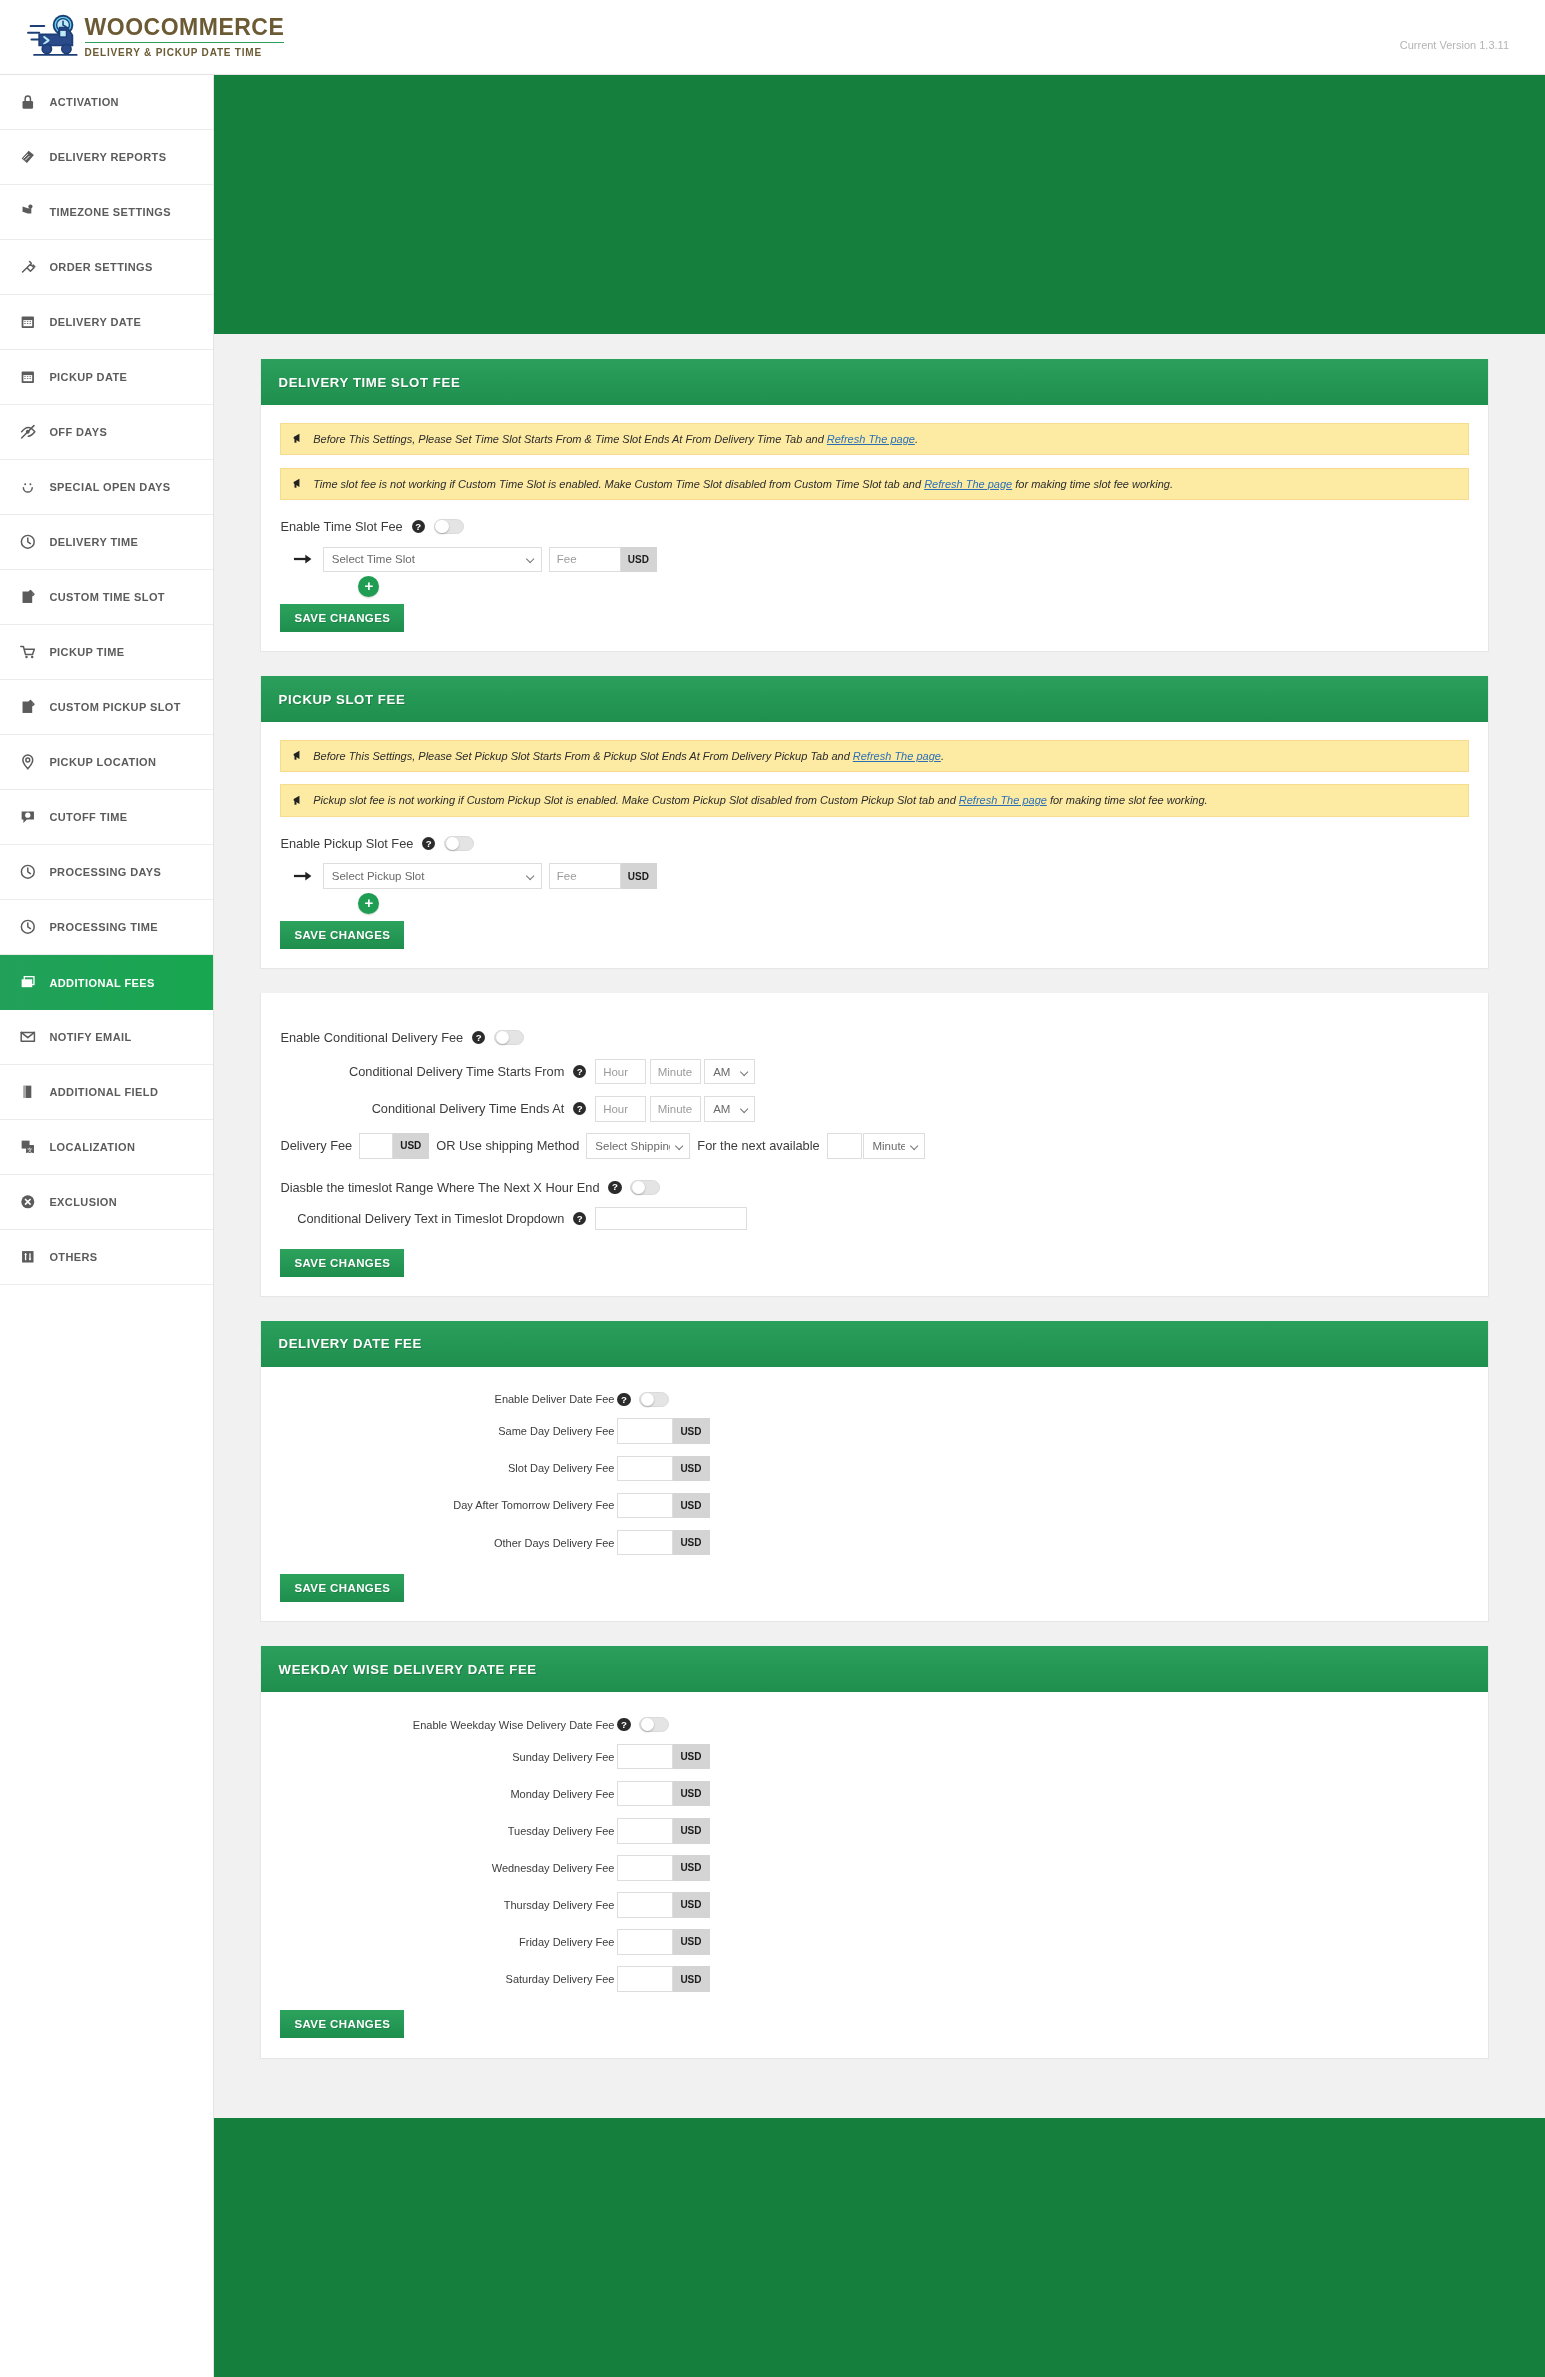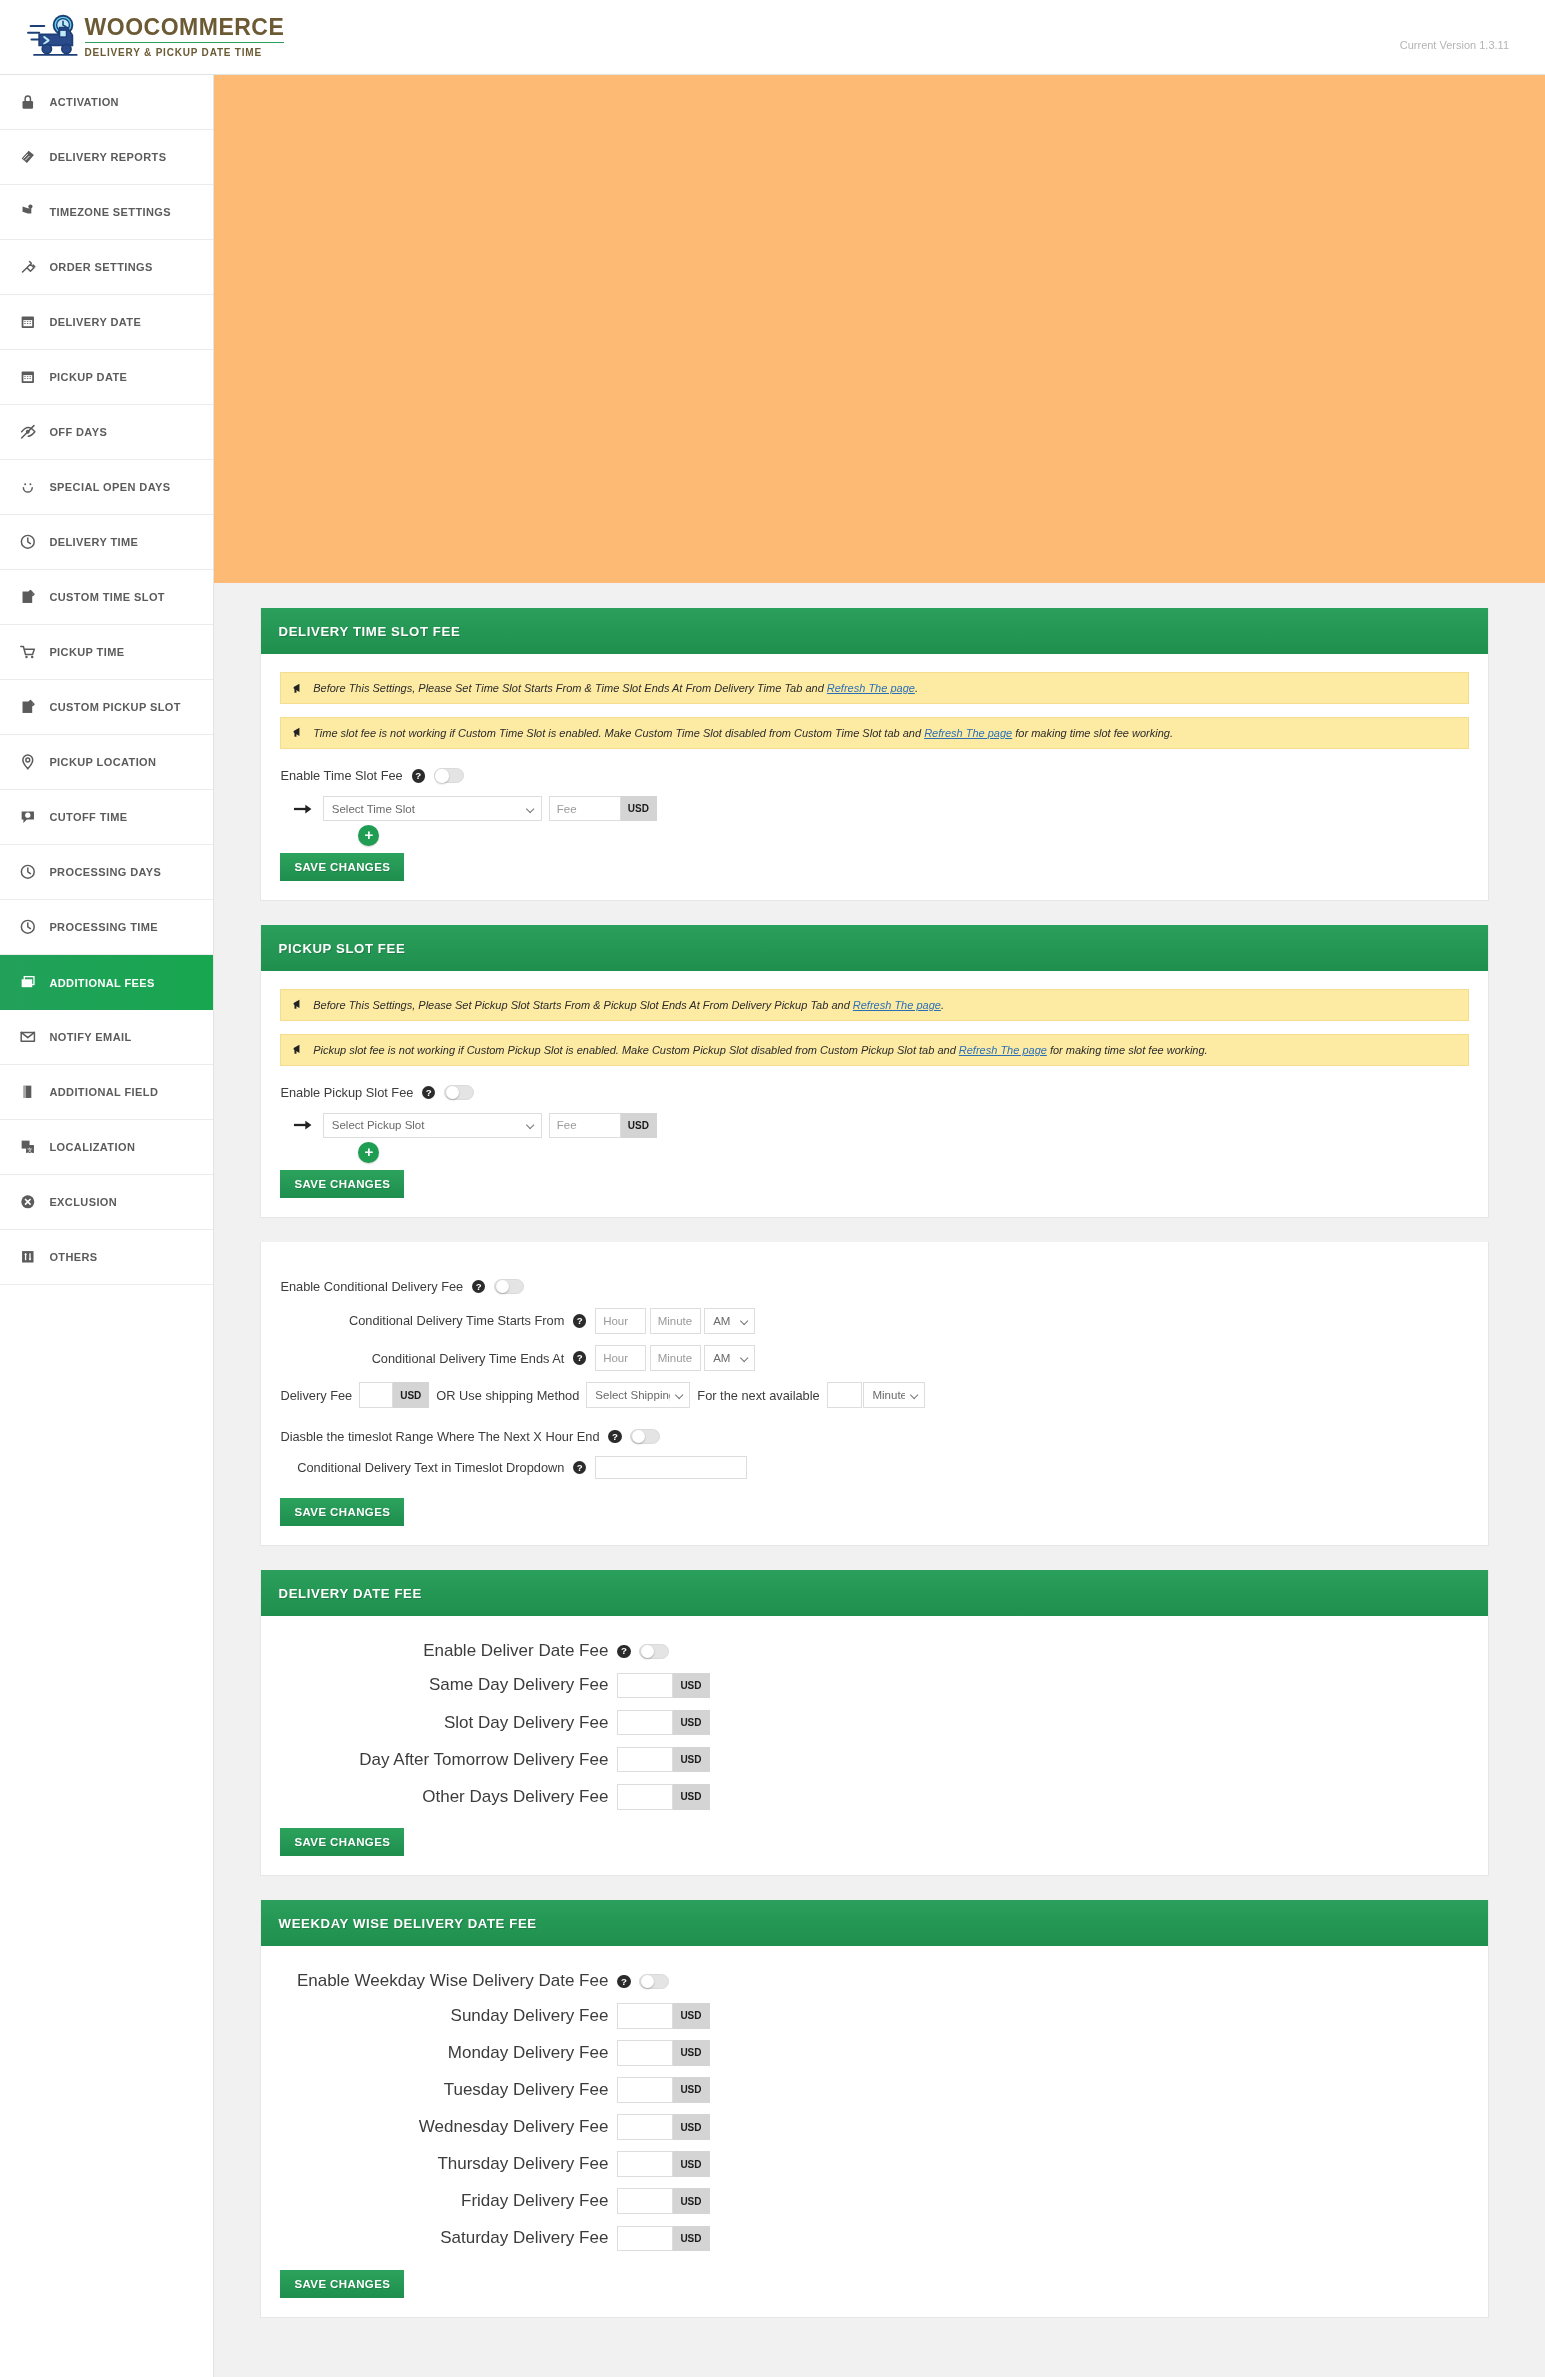--- a/index.html
+++ b/index.html
@@ -48,21 +48,21 @@
   }
   .version {
     position: absolute;
     right: 37px;
     top: 39px;
     font-size: 11px;
     color: #b4b4b4;
   }
 
   
-  .body-wrap { display: flex; align-items: flex-end; background: #fdba74; }
+  .body-wrap { display: flex; align-items: center; background: #15803d; }
 
   
   .sidebar {
     width: 214px;
     flex: 0 0 214px;
     background: #ffffff;
     border-right: 0.9px solid #e3e3e3;
     min-height: 2302px;
   }
   .nav-item {
@@ -268,23 +268,23 @@
     font-family: "Liberation Sans", sans-serif;
     text-shadow: 0.9px 0.9px 0 rgba(0,0,0,0.15);
     margin-top: 7px;
   }
 
   
   .fee-row { display: flex; align-items: center; margin-bottom: 11.5px; }
   .fee-lbl {
     width: 337px;
     text-align: right;
-    font-size: 17px;
+    font-size: 11px;
     color: #3c3c3c;
-    padding-right: 9px;
+    padding-right: 3px;
   }
 
   .cond-lbl {
     width: 284px;
     text-align: right;
     font-size: 12.8px;
     color: #3c3c3c;
   }
 
   

